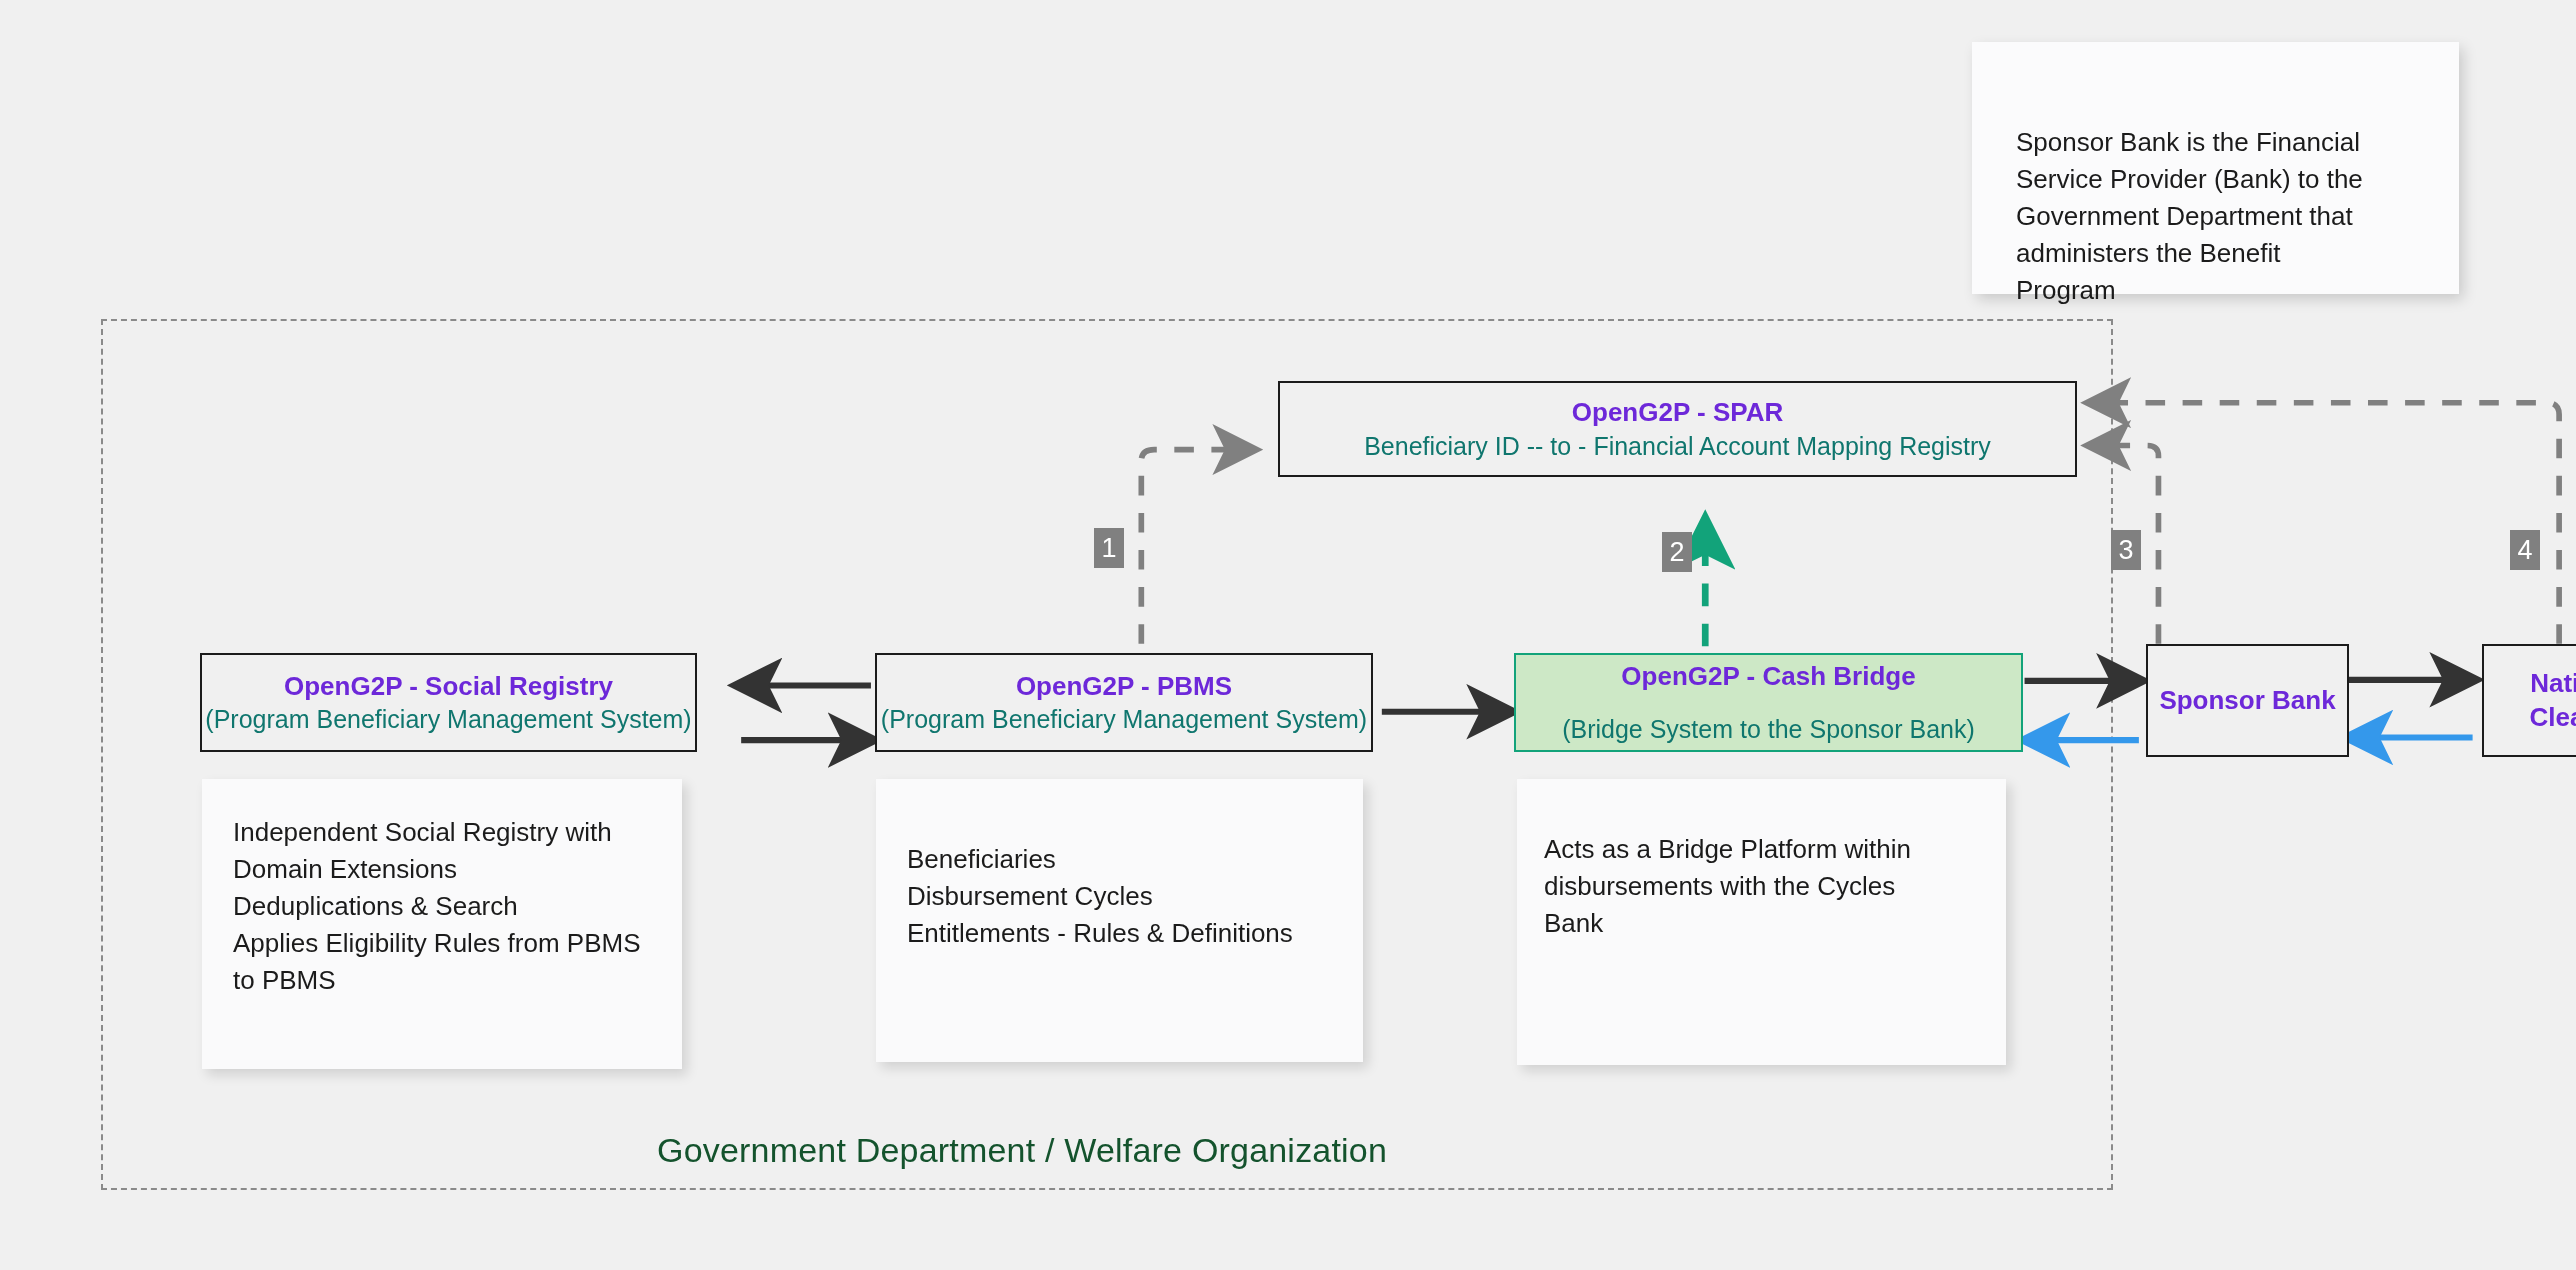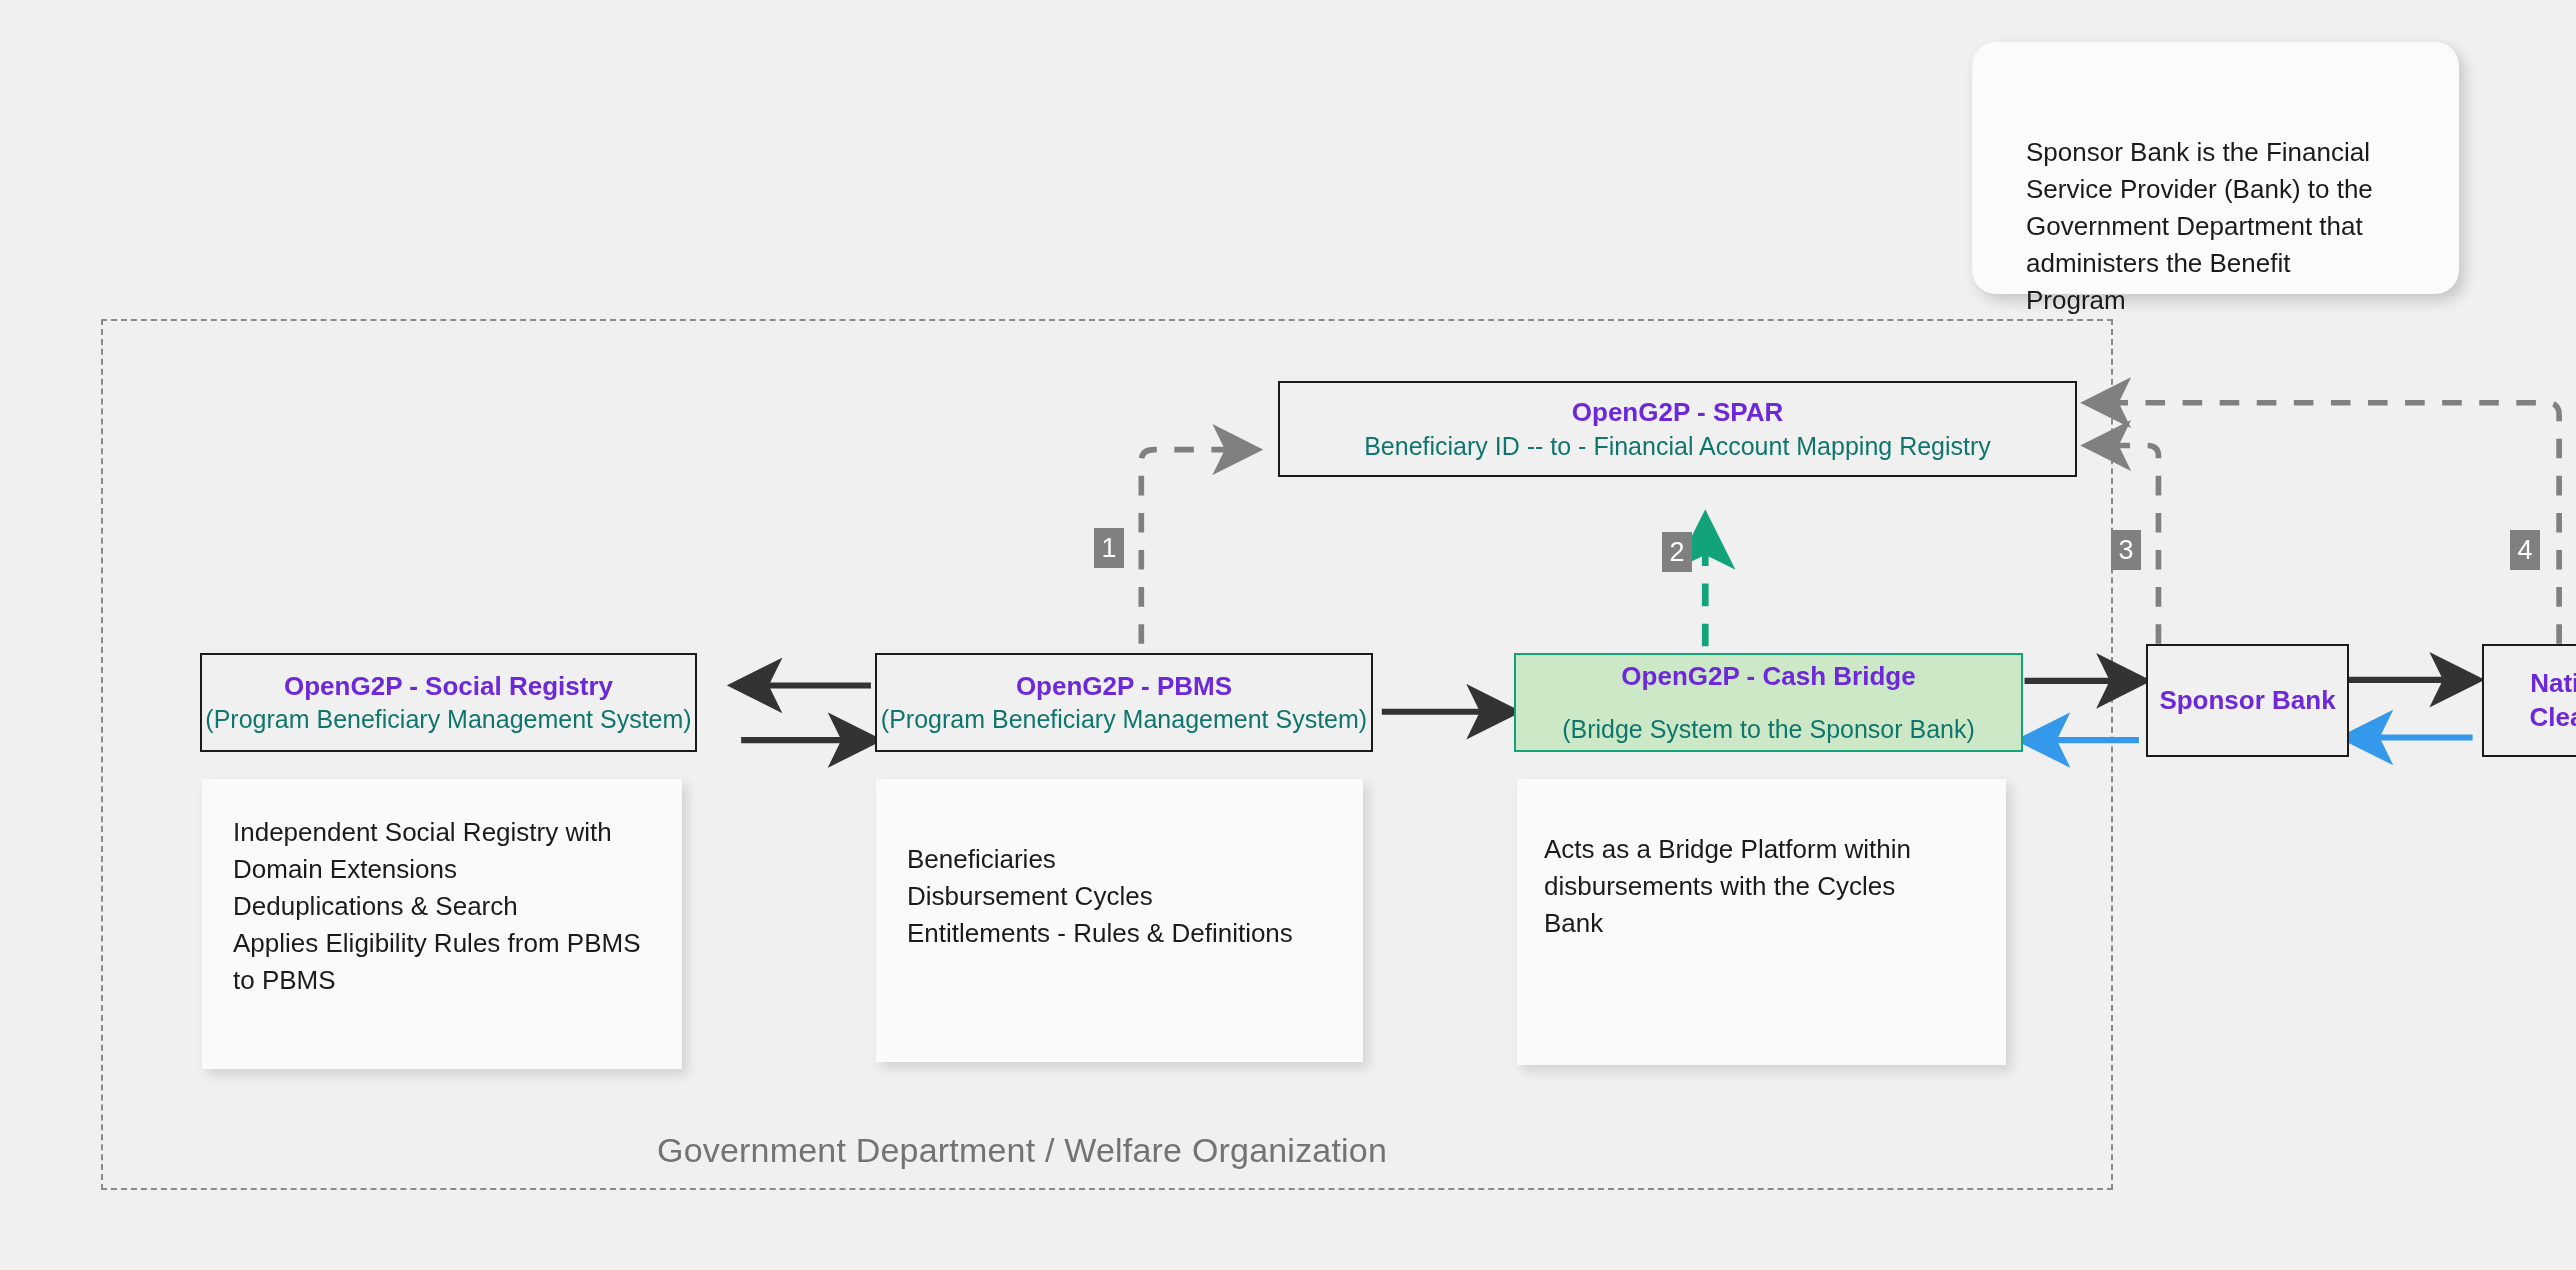--- a/index.html
+++ b/index.html
@@ -13,21 +13,21 @@
 
   
   .abs{position:absolute;box-sizing:border-box;}
 
   
   .gov-container{
     border:2.6px dashed #8a8a8a;
     background:transparent;
   }
   .gov-label{
-    color:#737373;
+    color:#14532d;
     font-size:34px;
     letter-spacing:0.2px;
     white-space:nowrap;
   }
 
   
   .node{
     border:2.1px solid #1b1b1b;
     background:#f0f0f0;
     display:flex;flex-direction:column;
@@ -38,23 +38,22 @@
   }
   .node .t1{font-weight:bold;font-size:26px;color:#6d28d9;}
   .node .t2{font-size:25px;color:#0f766e;}
   .node.green{background:#cde8c6;border-color:#12a37a;}
   .node.plain .t1{font-weight:bold;font-size:26px;}
 
   
   .note{
     background:#fbfbfc;
     box-shadow:5.2px 6.2px 13.4px rgba(0,0,0,.17);
-    padding:16px;
+    padding:6px;
     z-index:8;
-    border-radius:24px;
   }
   .note p{
     margin:0;
     font-size:26px;
     line-height:1.42;
     color:#1b1b1b;
   }
 
   
   .desc{

